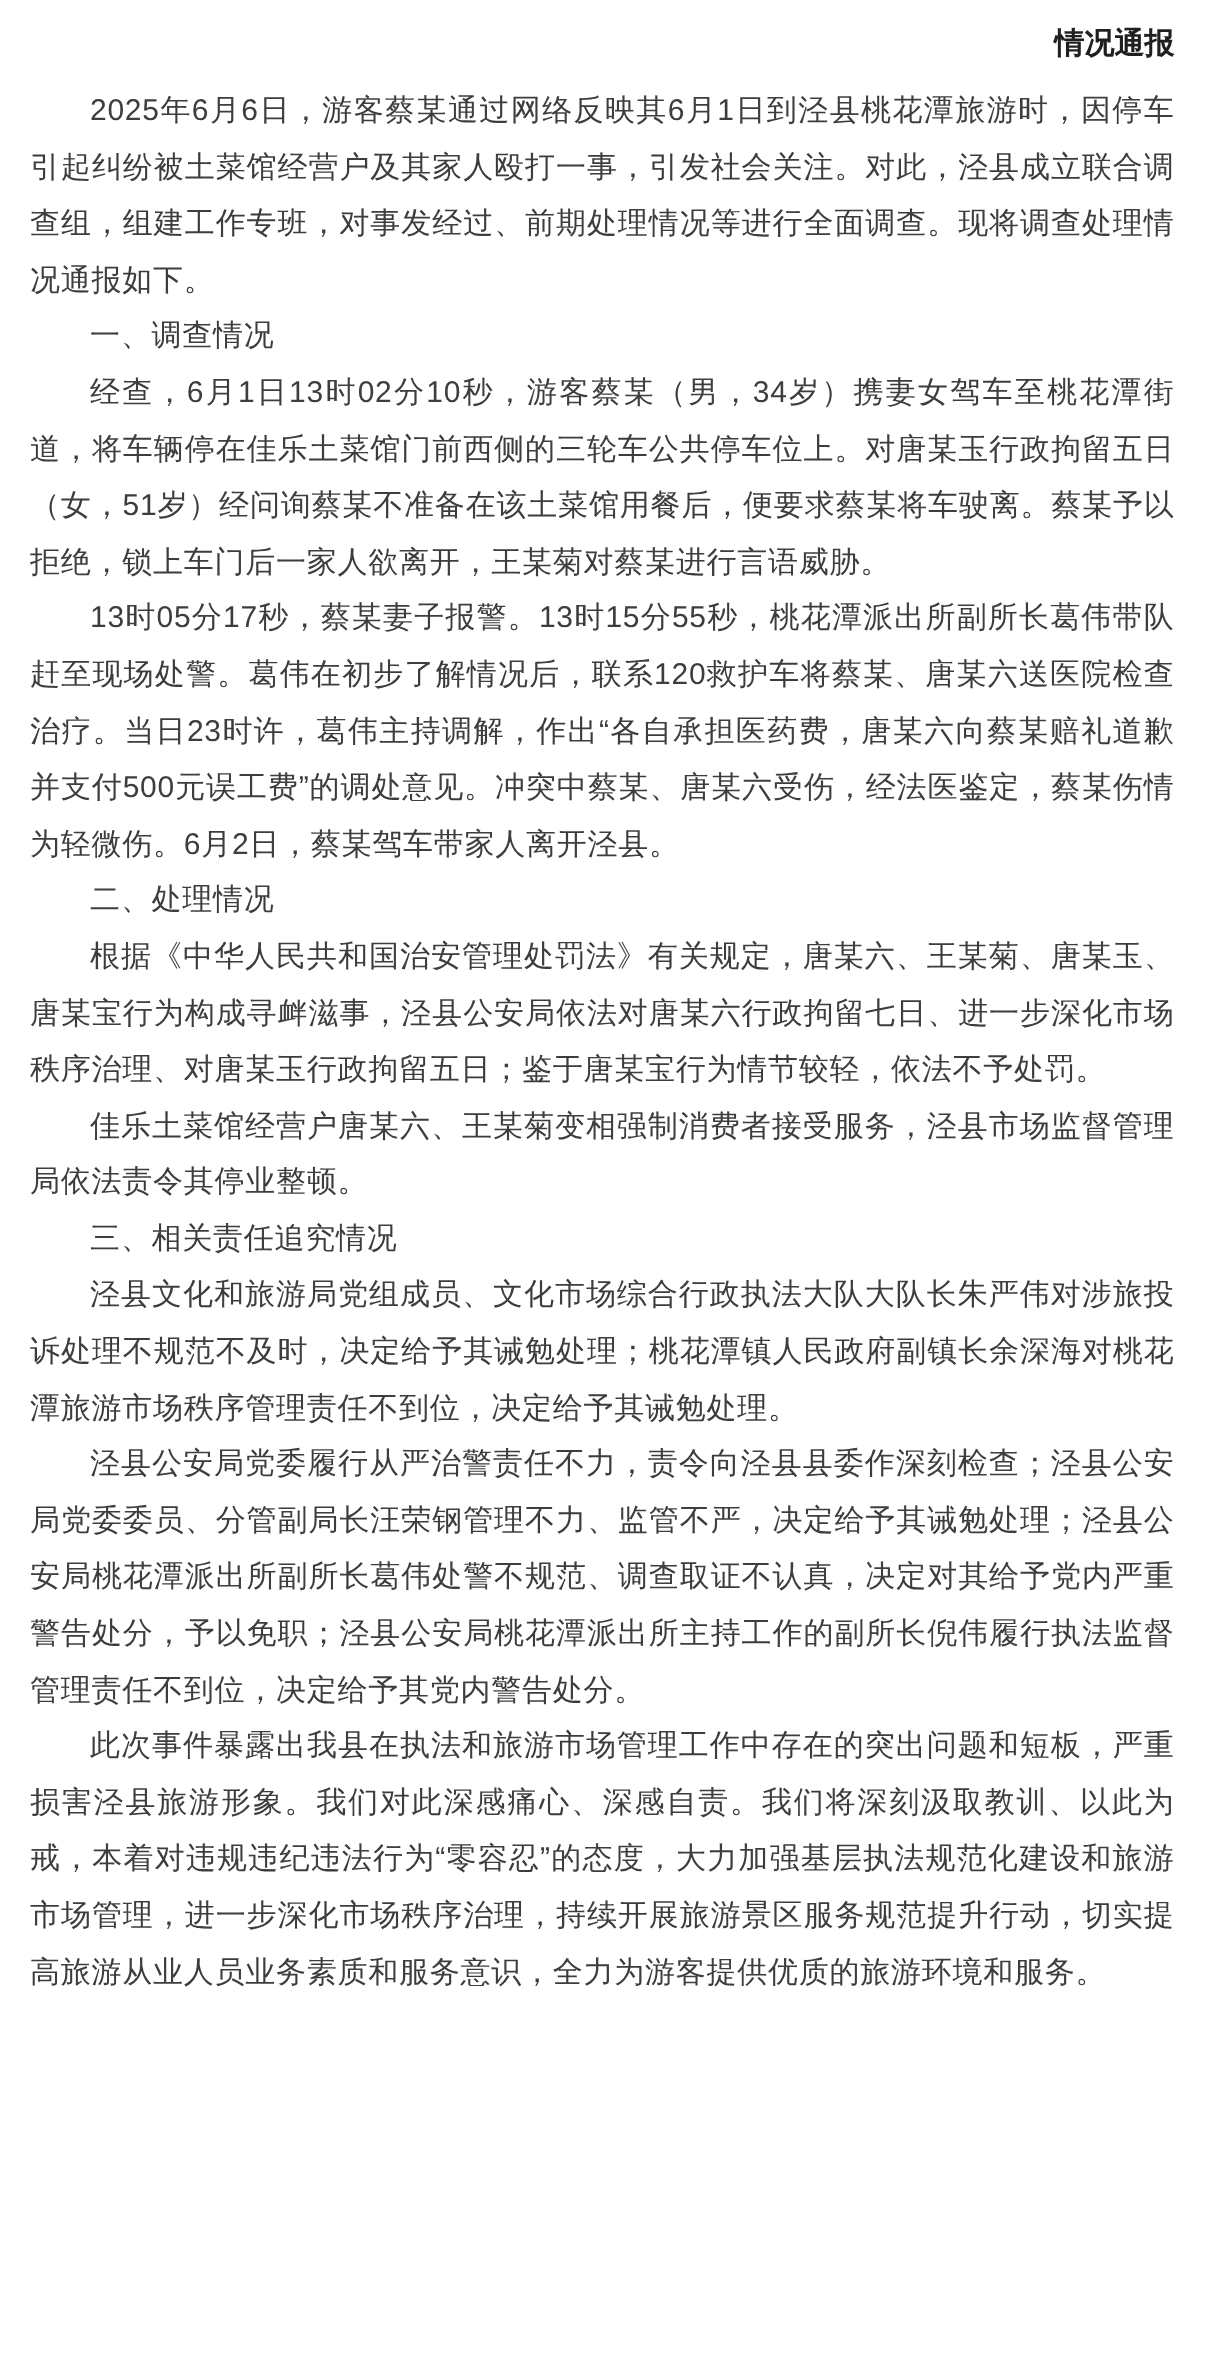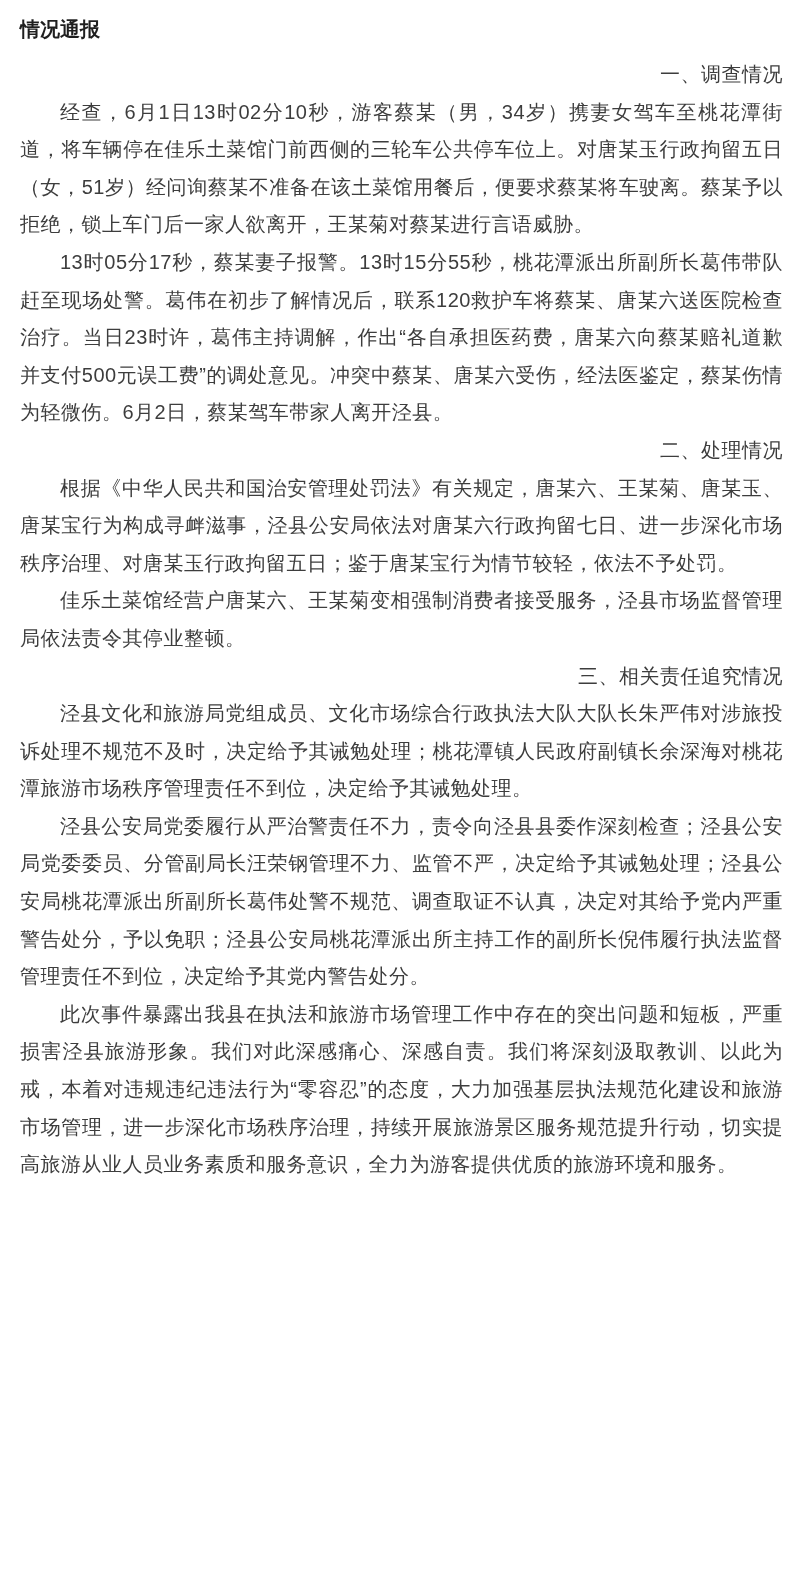--- a/index.html
+++ b/index.html
@@ -13,43 +13,44 @@
     box-sizing: border-box;
     padding: 14px 24px 30px 20px;
     background: #ffffff;
     font-family: "Liberation Sans", "DejaVu Sans", sans-serif;
     color: #3d3d3d;
   }
   .doc-title {
     font-size: 20px;
     font-weight: bold;
     color: #1f1f1f;
-    text-align: left;
+    text-align: right;
     margin: 0 0 12px 0;
     line-height: 30px;
   }
   .doc-body p {
     font-size: 20px;
     line-height: 37.6px;
     text-align: justify;
     text-indent: 2em;
     margin: 0;
     letter-spacing: 0.5px;
   }
   .doc-body p.section-heading {
-    text-align: right;
+    text-align: left;
   }
 </style>
 </head>
 <body>
 
 <div class="doc">
   <h1 class="doc-title">情况通报</h1>
 
   <div class="doc-body" id="doc-body">
+      <p class="body-paragraph">2025年6月6日，游客蔡某通过网络反映其6月1日到泾县桃花潭旅游时，因停车引起纠纷被土菜馆经营户及其家人殴打一事，引发社会关注。对此，泾县成立联合调查组，组建工作专班，对事发经过、前期处理情况等进行全面调查。现将调查处理情况通报如下。</p>
       <p class="section-heading">一、调查情况</p>
       <p class="body-paragraph">经查，6月1日13时02分10秒，游客蔡某（男，34岁）携妻女驾车至桃花潭街道，将车辆停在佳乐土菜馆门前西侧的三轮车公共停车位上。对唐某玉行政拘留五日（女，51岁）经问询蔡某不准备在该土菜馆用餐后，便要求蔡某将车驶离。蔡某予以拒绝，锁上车门后一家人欲离开，王某菊对蔡某进行言语威胁。</p>
       <p class="body-paragraph">13时05分17秒，蔡某妻子报警。13时15分55秒，桃花潭派出所副所长葛伟带队赶至现场处警。葛伟在初步了解情况后，联系120救护车将蔡某、唐某六送医院检查治疗。当日23时许，葛伟主持调解，作出“各自承担医药费，唐某六向蔡某赔礼道歉并支付500元误工费”的调处意见。冲突中蔡某、唐某六受伤，经法医鉴定，蔡某伤情为轻微伤。6月2日，蔡某驾车带家人离开泾县。</p>
       <p class="section-heading">二、处理情况</p>
       <p class="body-paragraph">根据《中华人民共和国治安管理处罚法》有关规定，唐某六、王某菊、唐某玉、唐某宝行为构成寻衅滋事，泾县公安局依法对唐某六行政拘留七日、进一步深化市场秩序治理、对唐某玉行政拘留五日；鉴于唐某宝行为情节较轻，依法不予处罚。</p>
       <p class="body-paragraph">佳乐土菜馆经营户唐某六、王某菊变相强制消费者接受服务，泾县市场监督管理局依法责令其停业整顿。</p>
       <p class="section-heading">三、相关责任追究情况</p>
       <p class="body-paragraph">泾县文化和旅游局党组成员、文化市场综合行政执法大队大队长朱严伟对涉旅投诉处理不规范不及时，决定给予其诫勉处理；桃花潭镇人民政府副镇长余深海对桃花潭旅游市场秩序管理责任不到位，决定给予其诫勉处理。</p>
       <p class="body-paragraph">泾县公安局党委履行从严治警责任不力，责令向泾县县委作深刻检查；泾县公安局党委委员、分管副局长汪荣钢管理不力、监管不严，决定给予其诫勉处理；泾县公安局桃花潭派出所副所长葛伟处警不规范、调查取证不认真，决定对其给予党内严重警告处分，予以免职；泾县公安局桃花潭派出所主持工作的副所长倪伟履行执法监督管理责任不到位，决定给予其党内警告处分。</p>
       <p class="body-paragraph">此次事件暴露出我县在执法和旅游市场管理工作中存在的突出问题和短板，严重损害泾县旅游形象。我们对此深感痛心、深感自责。我们将深刻汲取教训、以此为戒，本着对违规违纪违法行为“零容忍”的态度，大力加强基层执法规范化建设和旅游市场管理，进一步深化市场秩序治理，持续开展旅游景区服务规范提升行动，切实提高旅游从业人员业务素质和服务意识，全力为游客提供优质的旅游环境和服务。</p>

